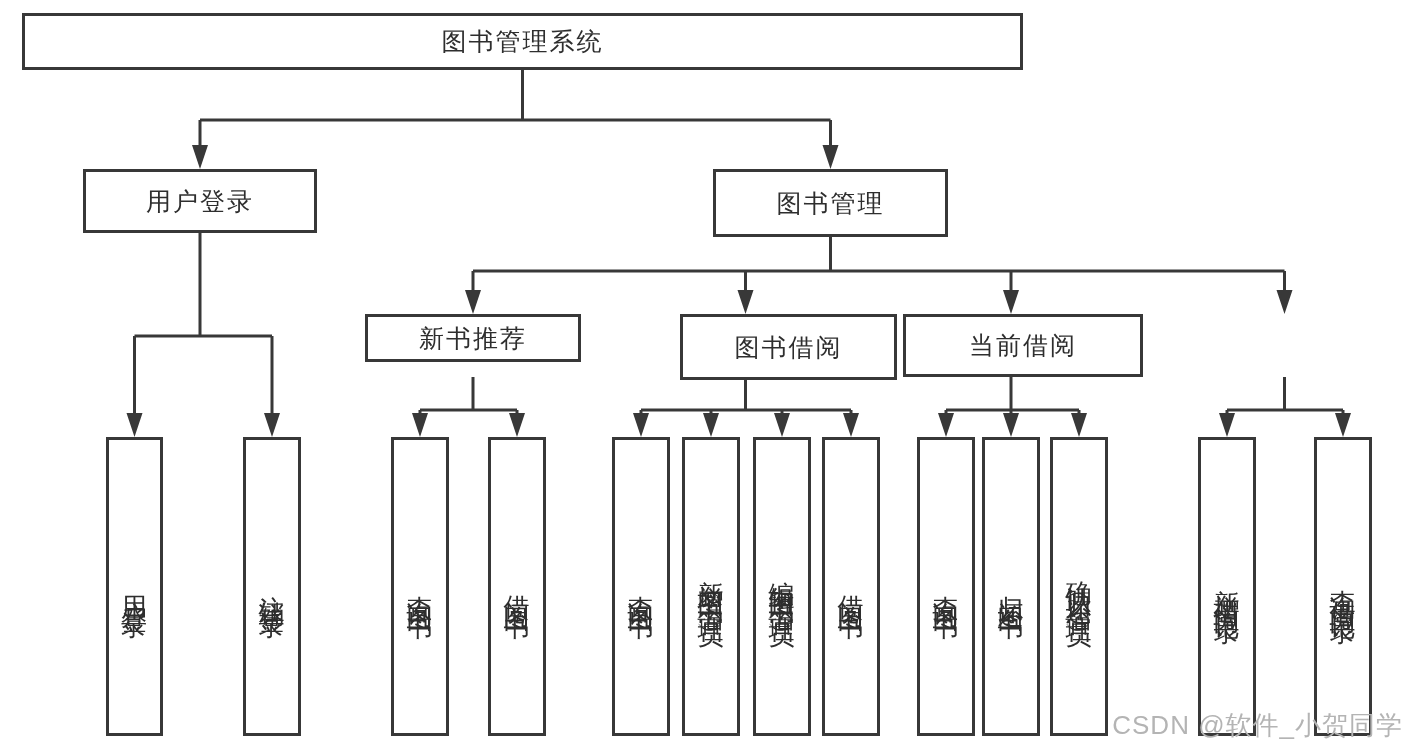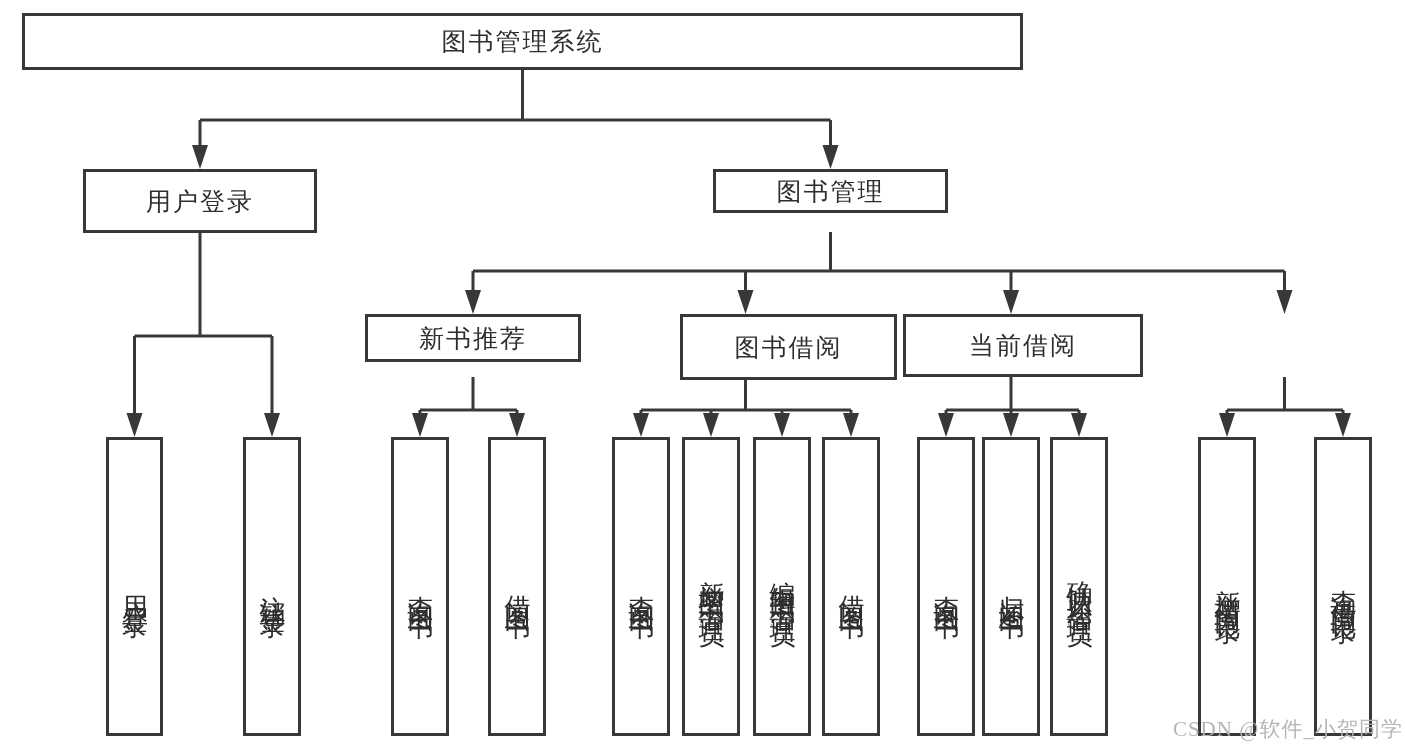--- a/index.html
+++ b/index.html
@@ -5,21 +5,21 @@
   html, body {
     margin: 0;
     padding: 0;
     background: #ffffff;
   }
   #stage {
     position: relative;
     width: 1405px;
     height: 747px;
     background: #ffffff;
-    font-family: Liberation Serif, serif;
+    font-family: Liberation Sans, sans-serif;
     overflow: hidden;
   }
   #connectors {
     position: absolute;
     left: 0;
     top: 0;
     width: 1405px;
     height: 747px;
     pointer-events: none;
   }
@@ -43,21 +43,21 @@
     writing-mode: vertical-rl;
     text-orientation: mixed;
     font-size: 26px;
     letter-spacing: 6px;
     line-height: 1;
   }
   .watermark {
     position: absolute;
     right: 2px;
     bottom: 4px;
-    font-size: 21px;
+    font-size: 26px;
     color: #b4b4b4;
     letter-spacing: 1px;
     white-space: nowrap;
     z-index: 5;
   }
 </style>
 </head>
 <body>
 
 <div id="stage">
@@ -89,21 +89,21 @@
              M938 413 L954 413 L946 437 Z
              M1003 413 L1019 413 L1011 437 Z
              M1071 413 L1087 413 L1079 437 Z
              M1219 413 L1235 413 L1227 437 Z
              M1335 413 L1351 413 L1343 437 Z"></path>
   </svg>
 
   <div class="node h" style="left:22px; top:13px; width:1001px; height:57px;">图书管理系统</div>
 
   <div class="node h" style="left:83px; top:169px; width:234px; height:64px;">用户登录</div>
-  <div class="node h" style="left:713px; top:169px; width:235px; height:44px;">图书管理</div>
+  <div class="node h" style="left:713px; top:169px; width:235px; height:68px;">图书管理</div>
 
   <div class="node h" style="left:365px; top:314px; width:216px; height:48px;">新书推荐</div>
   <div class="node h" style="left:652px; top:314px; width:217px; height:66px;margin-left:28px;">图书借阅</div>
   <div class="node h" style="left:903px; top:314px; width:240px; height:63px;">当前借阅</div>
 
   <div class="node v" style="left:106px; top:437px; width:57px; height:299px;">用户登录</div>
   <div class="node v" style="left:243px; top:437px; width:58px; height:299px;">注销登录</div>
 
   <div class="node v" style="left:391px; top:437px; width:58px; height:299px;">查询图书</div>
   <div class="node v" style="left:488px; top:437px; width:58px; height:299px;">借阅图书</div>

